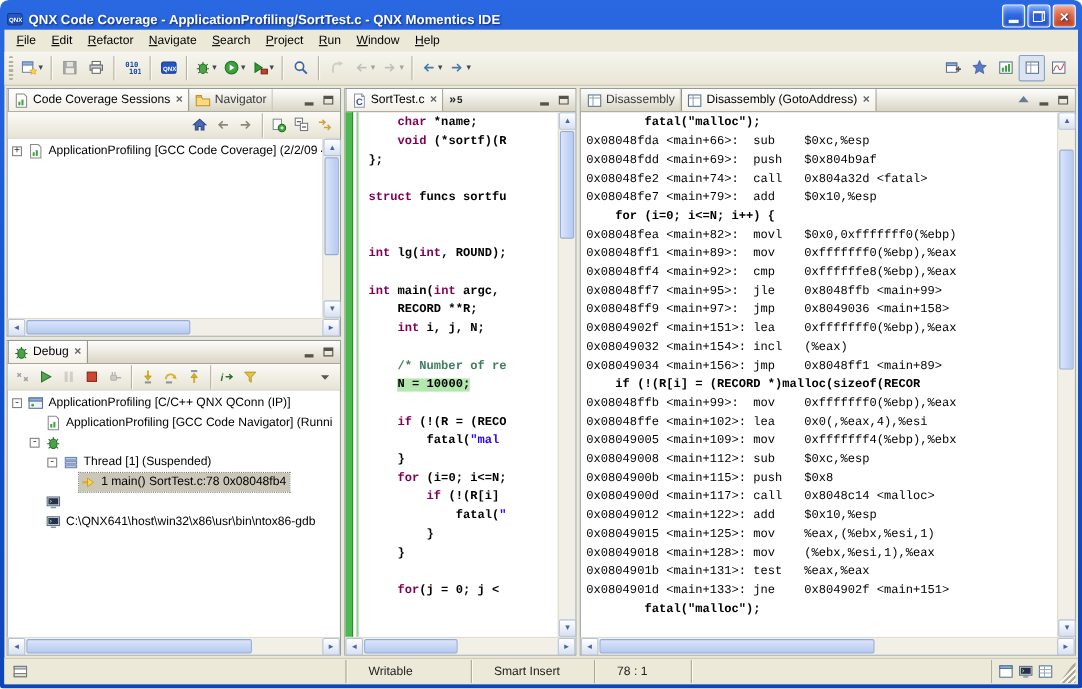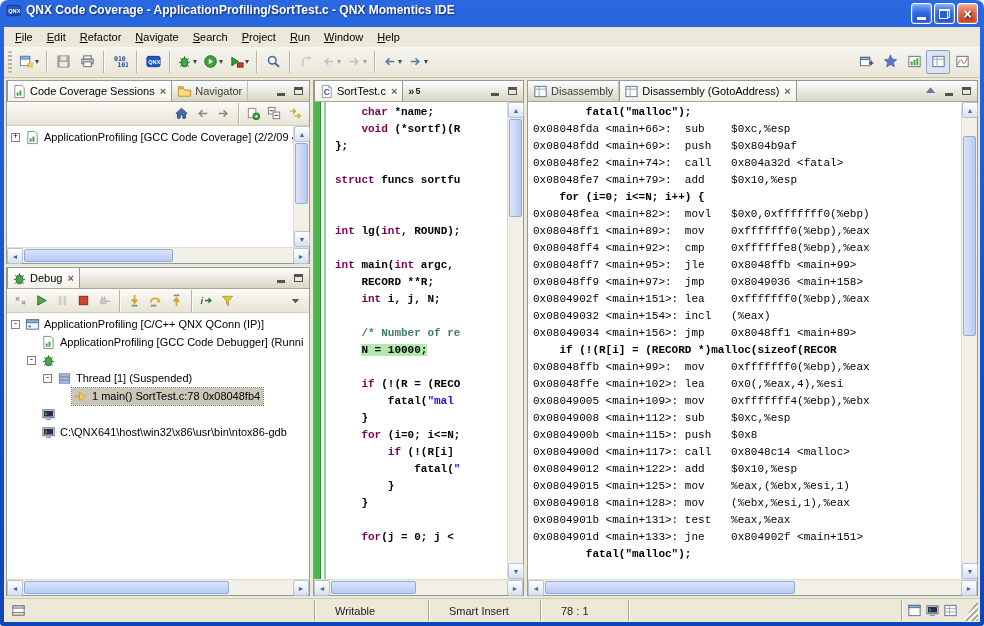--- a/index.html
+++ b/index.html
@@ -1,21 +1,21 @@
 <!DOCTYPE html>
 <html><head>
 <meta charset="utf-8">
 <style>
 *{box-sizing:border-box;margin:0;padding:0}
 html,body{width:984px;height:626px;overflow:hidden;background:#fff;
   font-family:"Liberation Sans","DejaVu Sans",sans-serif;font-size:11px;color:#000}
 .window{width:984px;height:626px;display:flex;flex-direction:column;overflow:hidden;
   border-radius:8px 8px 3px 3px;background:linear-gradient(180deg,#2a68e2,#1251cd 55%,#0d46b8);
   padding:0 4px 4px}
-.titlebar{height:27px;flex:none;display:flex;align-items:flex-start;gap:5px;padding:3px 2px 2px;
+.titlebar{height:27px;flex:none;display:flex;align-items:flex-end;gap:5px;padding:3px 2px 2px;
   color:#fff;font-size:12px;font-weight:bold;text-shadow:1px 1px 2px #08246e}
 .title-text{flex:1;white-space:nowrap;overflow:hidden}
 .win-controls{display:flex;gap:2px}
 .win-btn{width:21px;height:21px;border:1px solid #fff;border-radius:3px;display:flex;
   align-items:center;justify-content:center;box-shadow:inset 0 0 3px rgba(255,255,255,.55)}
 .win-btn.minb,.win-btn.maxb{background:linear-gradient(180deg,#7aa8f8 0%,#3068e0 45%,#1e50c8 100%)}
 .win-btn.closeb{background:linear-gradient(180deg,#f0a892 0%,#e06a44 45%,#c03a18 100%);
   font-weight:bold;font-size:14px;line-height:1}
 .g-minw{width:9px;height:3px;background:#fff;margin-top:10px}
 .g-rest{position:relative;width:11px;height:10px}
@@ -35,21 +35,21 @@
 .tb-btn .dd{font-size:8px;color:#445;margin-left:1px}
 .tb-btn.disabled{opacity:.45;filter:grayscale(.9)}
 .tb-btn.pressed{border-color:#8aa0c8;background:#dce4f2}
 .tb-sep{width:1px;height:22px;background:#b8b4a2;box-shadow:1px 0 0 #fbfaf6;margin:0 4px}
 .tb-spacer{flex:1}
 .main{flex:1;min-height:0;display:flex;gap:3px;padding:2px}
 .col-left{width:304px;flex:none;display:flex;flex-direction:column;gap:3px;min-height:0}
 .col-mid{width:211px;flex:none}
 .col-right{flex:1;min-width:0}
 .panel{border:1px solid #8f9b9c;background:#fff;display:flex;flex-direction:column;min-height:0;min-width:0}
-#cov-panel{height:184px;flex:none}
+#cov-panel{height:226px;flex:none}
 #debug-panel{flex:1}
 .tabbar{height:21px;flex:none;display:flex;align-items:stretch;border-bottom:1px solid #a9a695;
   background:linear-gradient(180deg,#fdfdfb,#d9d6c6)}
 .tabs{display:flex;align-items:stretch;min-width:0;overflow:hidden}
 .tab{display:flex;align-items:center;gap:3px;padding:0 5px;border-right:1px solid #c6c2b0;
   color:#3a3a3a;white-space:nowrap}
 .tab.active{background:linear-gradient(180deg,#ffffff,#f2f0e8);border-right:1px solid #9a968a;
   box-shadow:inset 1px 0 0 #9a968a;color:#000}
 .tab-x{color:#666;font-weight:bold;margin-left:2px}
 .tab-overflow{display:flex;align-items:center;padding:0 5px;color:#222;font-weight:bold}
@@ -572,21 +572,21 @@
               <div class="tree-row" style="padding-left:20px">
                 <span class="expsp"></span>
                 <span class="rw">
                   <span class="icon">
                     <svg width="15" height="15" viewBox="0 0 16 16" xmlns="http://www.w3.org/2000/svg">
                       <path d="M3 1.5h7.5l2.5 2.5v10.5H3z" fill="#fff" stroke="#888"></path>
                       <rect x="5" y="9" width="2" height="3.5" fill="#3fa23f"></rect>
                       <rect x="8" y="7" width="2" height="5.5" fill="#3fa23f"></rect>
                     </svg>
                   </span>
-                  <span class="lbl">ApplicationProfiling [GCC Code Debugger] (Runni</span>
+                  <span class="lbl">ApplicationProfiling [GCC Code Navigator] (Runni</span>
                 </span>
               </div>
               <div class="tree-row" style="padding-left:20px">
                 <span class="expander">-</span>
                 <span class="rw">
                   <span class="icon">
                     <svg width="15" height="15" viewBox="0 0 16 16" xmlns="http://www.w3.org/2000/svg">
                       <ellipse cx="8" cy="9" rx="3.6" ry="4.6" fill="#4aa34a" stroke="#1d6a1d"></ellipse>
                       <path d="M8 4.5V2.5M5 6L3.4 4.6M11 6l1.6-1.4M4.2 9H2M13.8 9H12M5 12l-1.6 1.4M11 12l1.6 1.4" stroke="#1d6a1d" fill="none"></path>
                     </svg>

